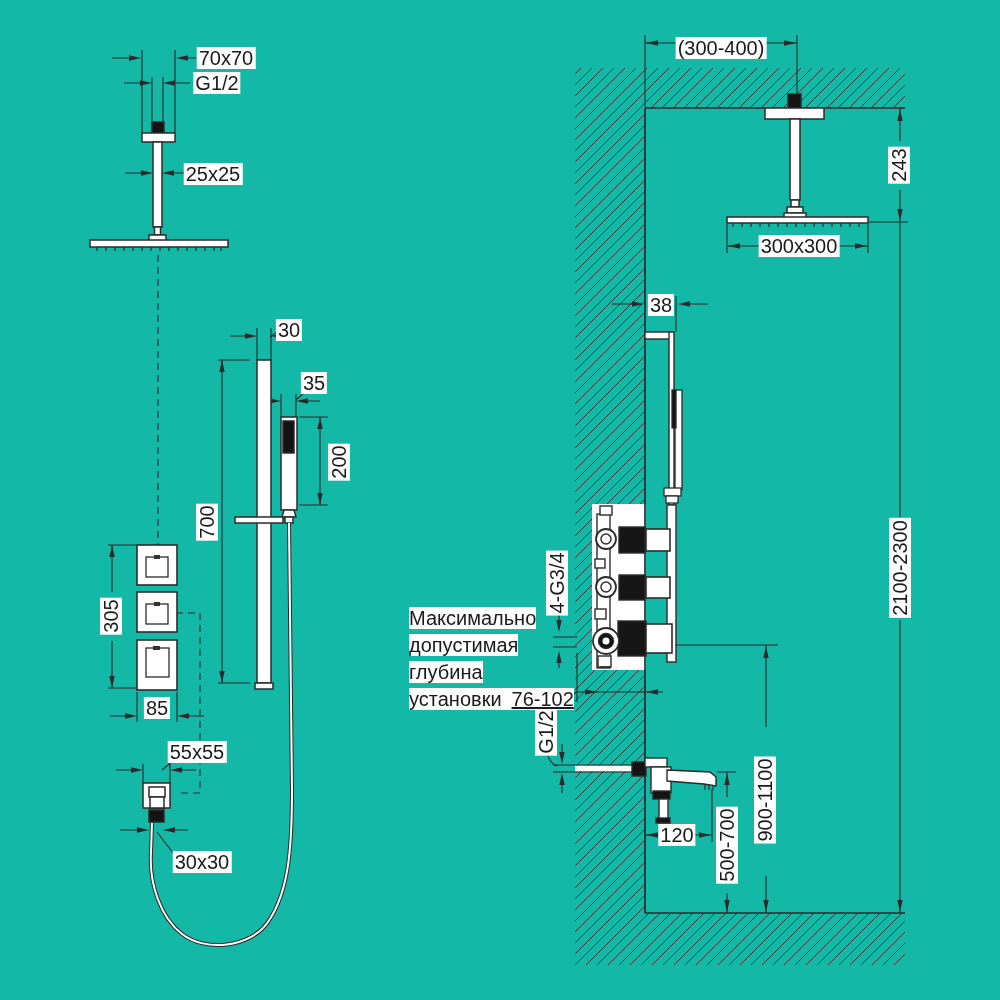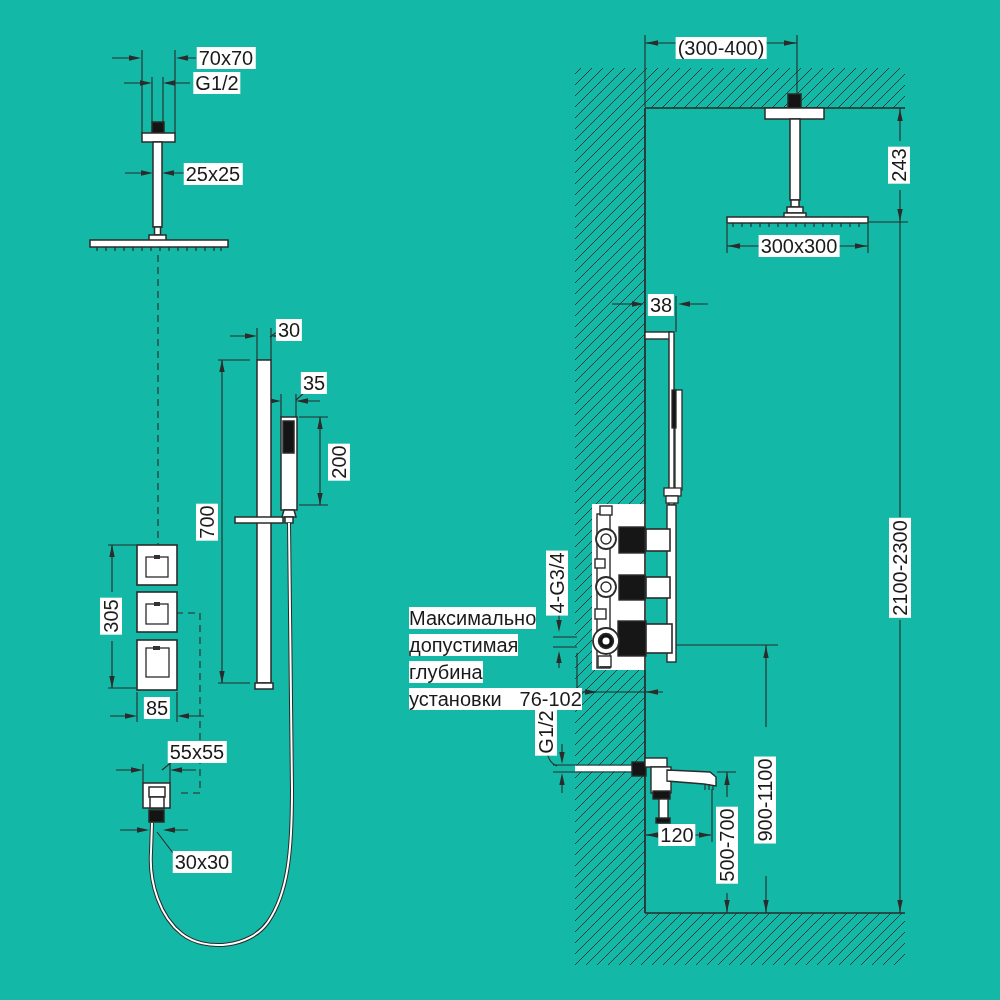--- a/index.html
+++ b/index.html
@@ -3,21 +3,21 @@
 <meta charset="utf-8">
 <style>
   html,body{margin:0;padding:0;background:#fff;}
   #stage{position:relative;width:1000px;height:1000px;background:#14b8a6;overflow:hidden;
          font-family:"Liberation Sans", sans-serif;color:#1a1a1a;}
   #linework{position:absolute;left:0;top:0;}
   .dim{position:absolute;font-size:20px;line-height:1.1;white-space:nowrap;
        background:#ffffff;padding:0 2px;transform:translate(-50%,-50%);}
   .rot{transform:translate(-50%,-50%) rotate(-90deg);}
   .note{position:absolute;font-size:20px;line-height:1.1;white-space:nowrap;background:#fff;}
-  .note .gap{margin-left:18px;}
+  .note .gap{margin-left:10px;text-decoration:underline;}
 </style>
 </head>
 <body>
 
 <div id="stage">
 
 <svg id="linework" width="1000" height="1000" viewBox="0 0 1000 1000">
   <defs>
     <pattern id="h" width="11" height="11" patternUnits="userSpaceOnUse">
       <path d="M-1,12 L12,-1" stroke="#2b2b2b" stroke-width="0.9"></path>

